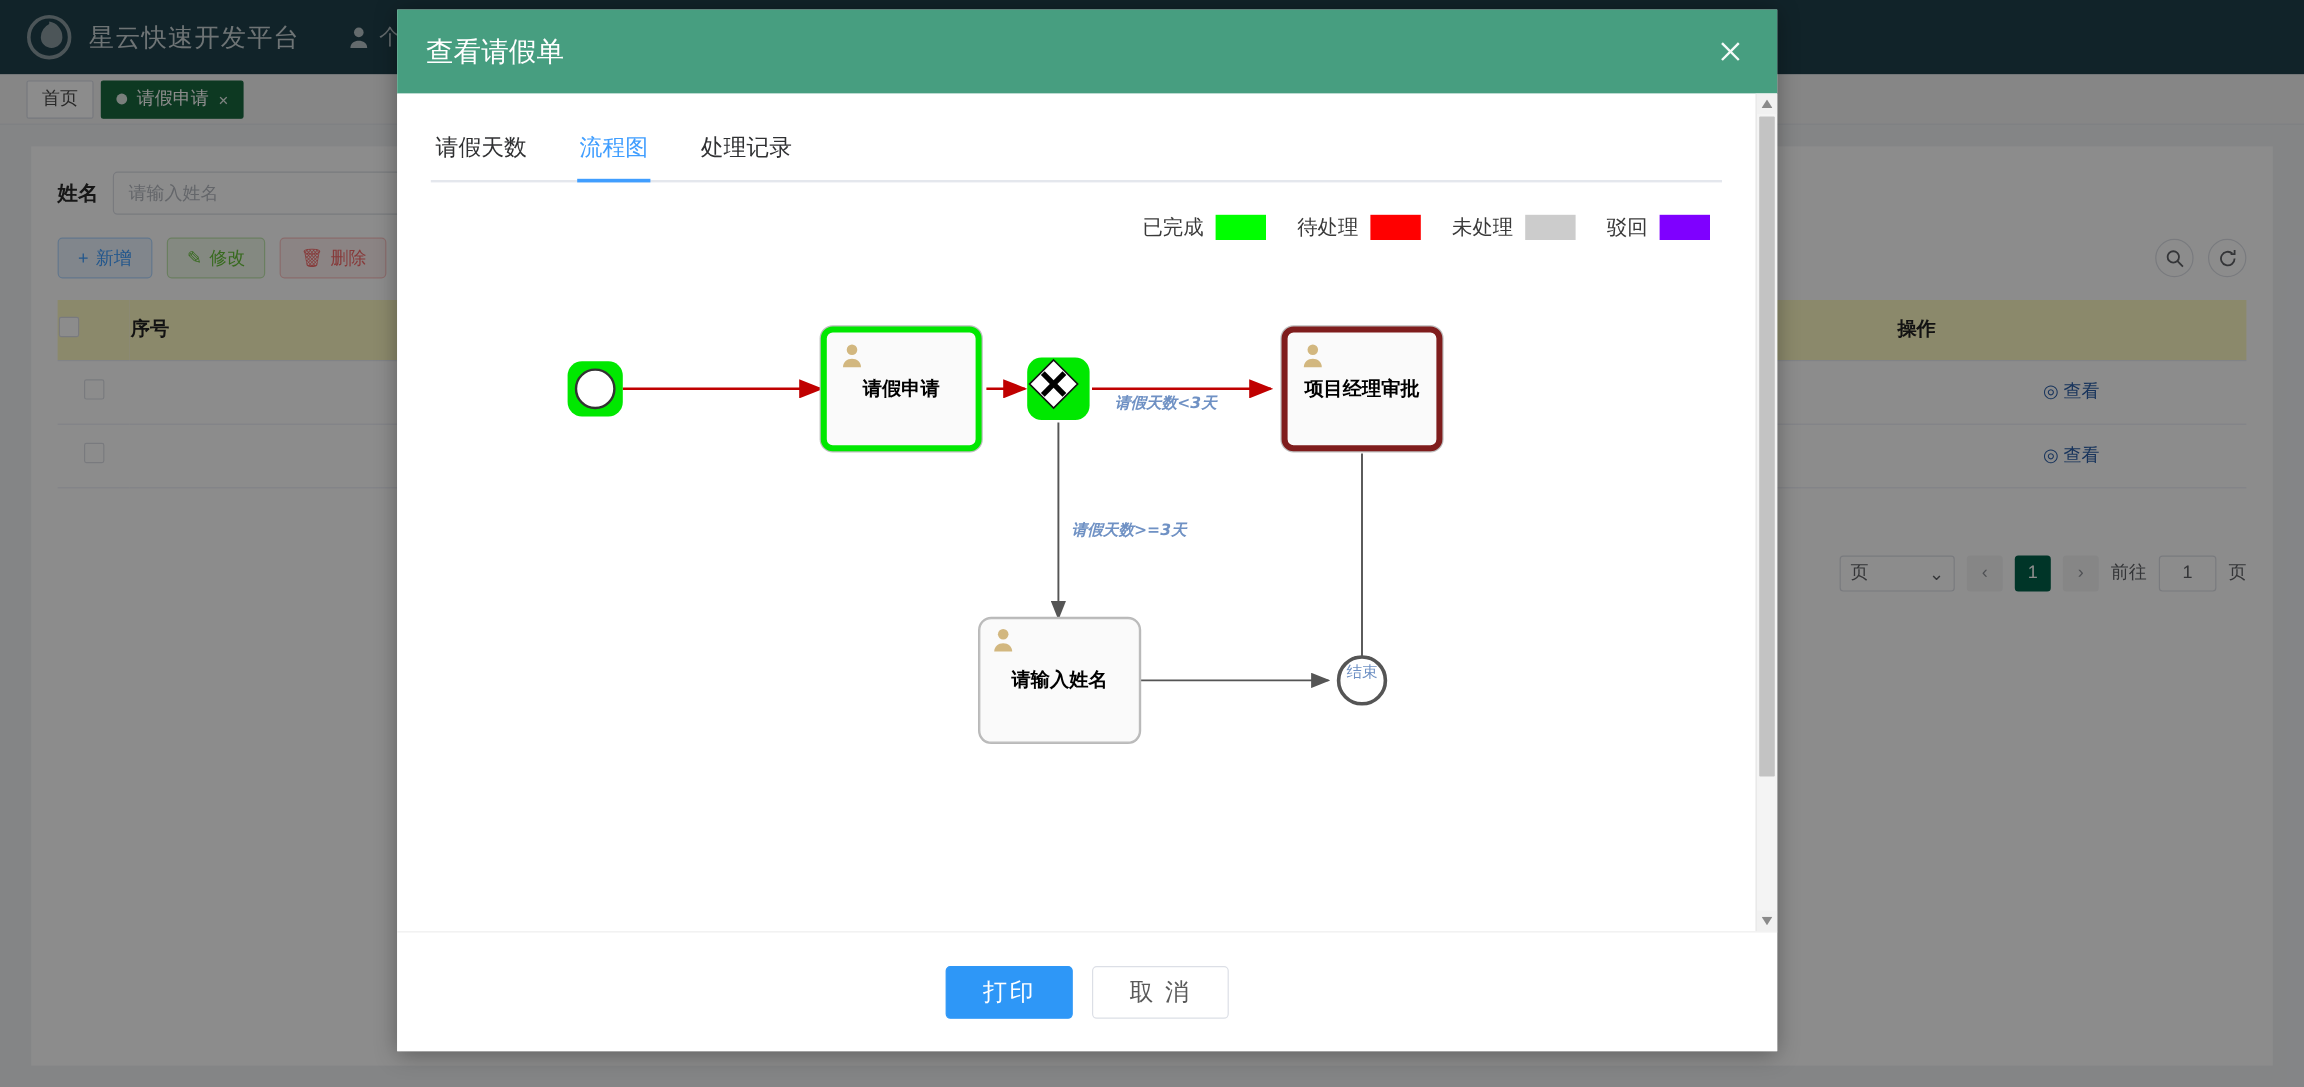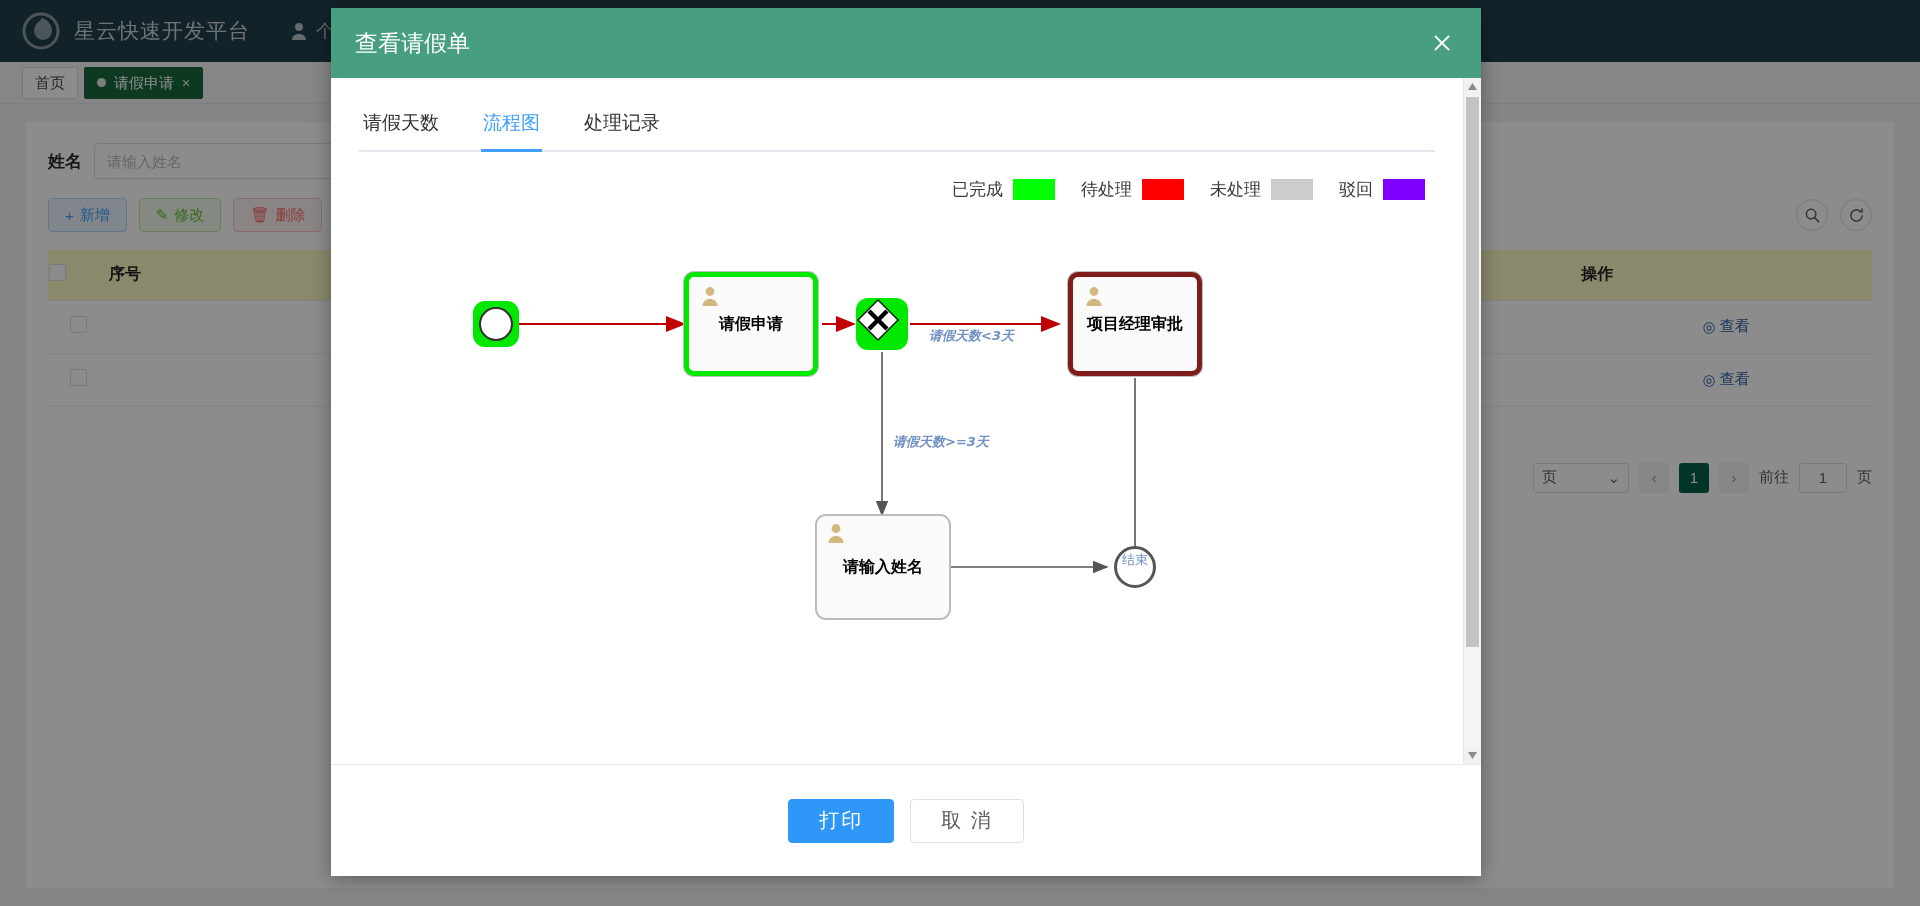--- a/index.html
+++ b/index.html
@@ -169,21 +169,21 @@
   }
 
   
   .m-scrollbar { position: absolute; right: 0; top: 0; bottom: 0; width: 18px; background: #f4f4f4; border-left: 1px solid #e6e6e6; }
   .m-scroll-arrow { height: 17px; background: #f1f1f1; display: flex; align-items: center; justify-content: center; cursor: pointer; }
   .m-scroll-arrow.top { position: absolute; top: 0; left: 0; right: 0; }
   .m-scroll-arrow.bot { position: absolute; bottom: 0; left: 0; right: 0; }
   .m-scroll-thumb { position: absolute; left: 2px; right: 2px; top: 19px; height: 550px; background: #c3c3c3; border-radius: 1px; cursor: pointer; }
 
   .modal-foot {
-    height: 112px; border-top: 1px solid #ececec; display: flex; align-items: center;
+    height: 100px; border-top: 1px solid #ececec; display: flex; align-items: center;
     justify-content: center; gap: 16px; background: #fff;
   }
   .fbtn { height: 44px; padding: 0 30px; border-radius: 4px; font-size: 20px; cursor: pointer; border: 1px solid; display: flex; align-items: center; justify-content: center; }
   .fbtn.print { background: #2e97f7; border-color: #2e97f7; color: #fff; letter-spacing: 2px; }
   .fbtn.cancel { background: #fff; border-color: #dcdfe6; color: #5a5a5a; letter-spacing: 2px; }
 </style>
 </head>
 <body>
 
 <div id="app-bg">

